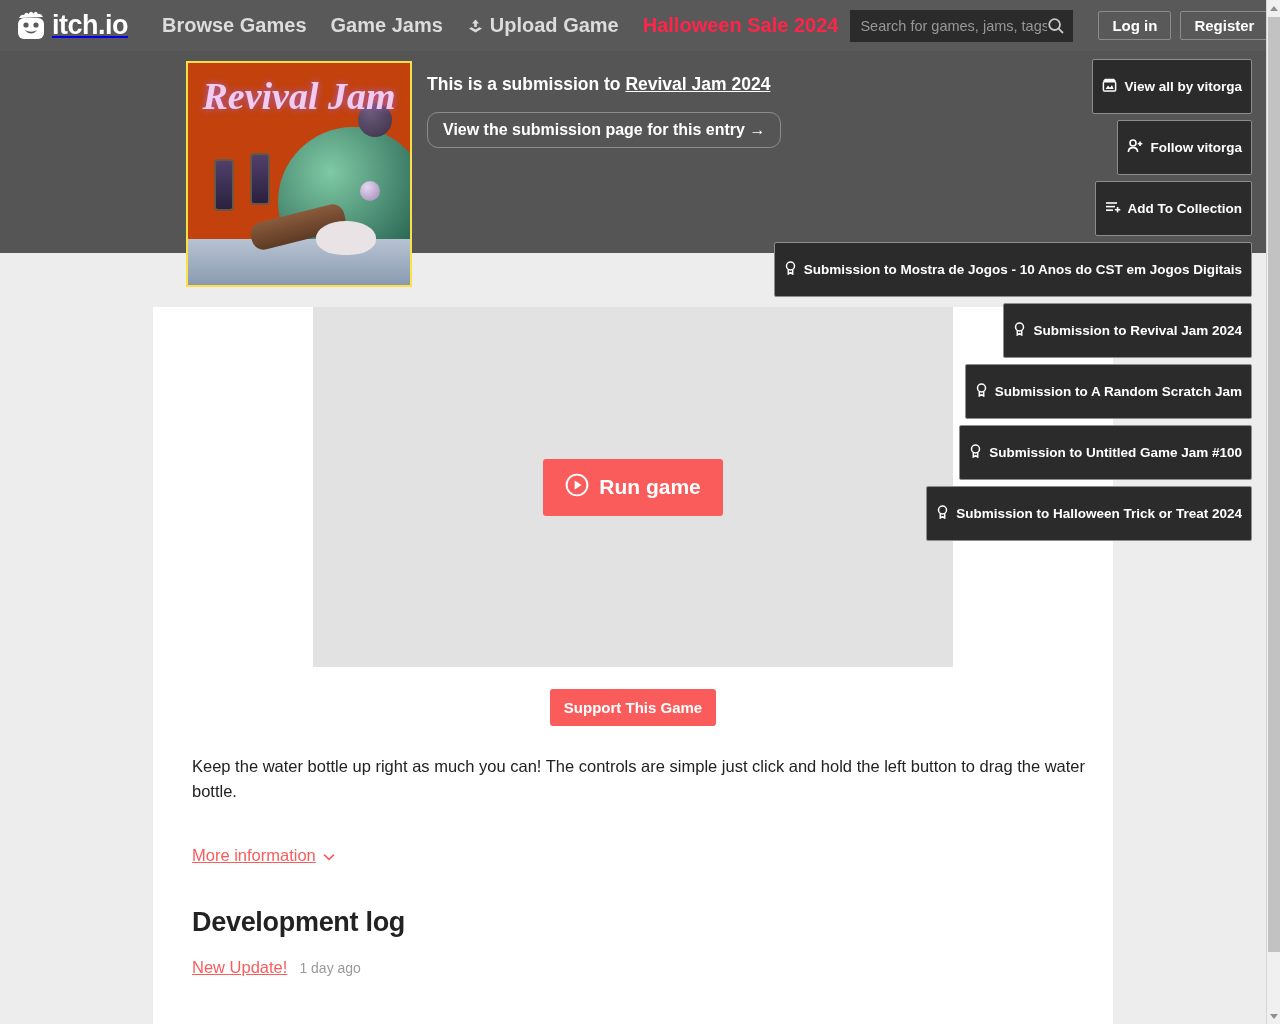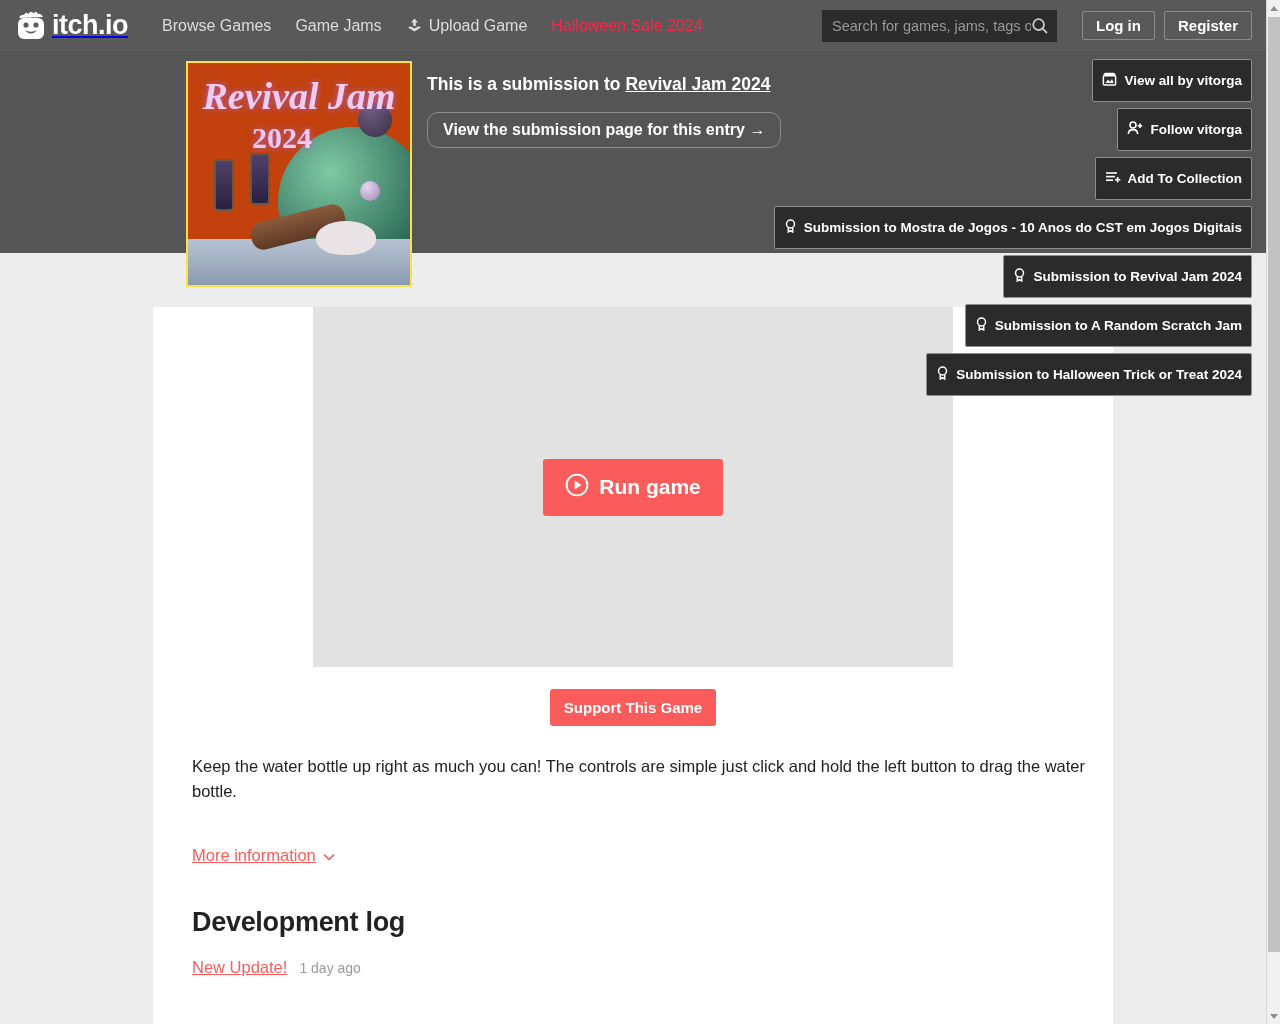--- a/index.html
+++ b/index.html
@@ -31,21 +31,21 @@
 
   
   #topnav {
     position: relative; width: 1266px; height: 51px; background: #595959;
     display: flex; align-items: center; padding: 0 14px; gap: 0;
   }
   .logo-wrap { display: flex; align-items: center; gap: 4px; margin-right: 22px; }
   .pumpkin { width: 34px; height: 34px; display: block; }
   .logo-text { color: #fff; font-size: 27px; font-weight: bold; letter-spacing: -0.5px; line-height: 1; }
   .nav-link {
-    color: #dcdcdc; font-size: 16px; font-weight: normal; text-decoration: none;
+    color: #dcdcdc; font-size: 20px; font-weight: bold; text-decoration: none;
     padding: 0 12px; white-space: nowrap; display: flex; align-items: center; gap: 6px; text-align: center;
   }
   .nav-link.sale { color: #ff2449; }
   .upload-ico { width: 17px; height: 17px; display: inline-block; }
   .nav-spacer { flex: 1; }
   #searchbox {
     position: relative; width: 235px; height: 32px; background: #2b2b2b;
     display: flex; align-items: center; padding: 0 8px 0 10px; margin-right: 16px;
   }
   #searchbox input {
@@ -113,21 +113,21 @@
 
   
   #jam-actions {
     position: absolute; right: 14px; top: 8px; width: 1100px;
     display: flex; flex-direction: column; align-items: flex-end; gap: 6px; z-index: 5;
   }
   .act-btn {
     display: inline-flex; align-items: center; gap: 7px;
     background: #2b2b2b; border: 1px solid #8d8d8d; border-radius: 2px;
     color: #fff; font-size: 13.5px; font-weight: bold;
-    padding: 12px 9px; white-space: nowrap; cursor: pointer; text-decoration: none; text-align: center;
+    padding: 18px 9px; white-space: nowrap; cursor: pointer; text-decoration: none; text-align: center;
   }
   .act-btn svg { flex: 0 0 auto; }
 
   
   #pagewrap { position: relative; width: 1266px; }
   #content {
     position: relative; margin-left: 153px; width: 960px; background: #fff;
     min-height: 800px; padding: 0 20px 40px 20px;
   }
   #game-frame {
@@ -221,21 +221,20 @@
       <div id="jam-thumb">
         <div class="jt-blob" style="width:150px;height:150px;right:-18px;top:64px;"></div>
         <div class="jt-blob" style="width:34px;height:34px;right:18px;top:40px;background:radial-gradient(circle at 35% 30%,#6a5a78,#3a3048);"></div>
         <div class="jt-blob" style="width:20px;height:20px;right:30px;top:118px;background:radial-gradient(circle at 35% 30%,#e7d7f2,#9c86b4);"></div>
         <div class="jt-vial" style="left:26px;top:96px;"></div>
         <div class="jt-vial" style="left:62px;top:90px;"></div>
         <div class="jt-bed"></div>
         <div class="jt-tube" style="left:62px;top:150px;"></div>
         <div class="jt-mouse" style="left:128px;top:158px;"></div>
         <div class="jt-title">Revival Jam</div>
-        <div class="jt-year">2024</div>
       </div>
 
       <div id="jam-text">
         <div class="jam-line">
           <span>This is a submission to</span>
           <a href="#">Revival Jam 2024</a>
         </div>
         <a id="jam-view-btn" href="#">View the submission page for this entry  →</a>
       </div>
 
@@ -300,20 +299,29 @@
         <a class="act-btn" href="#">
           <span>
             <svg viewBox="0 0 13 14" width="13" height="14">
               <circle cx="6.5" cy="5" r="4" fill="none" stroke="#fff" stroke-width="1.5"></circle>
               <path d="M4.3 8.6 V13 L6.5 11.6 L8.7 13 V8.6" fill="none" stroke="#fff" stroke-width="1.5"></path>
             </svg>
           </span>
           <span>Submission to A Random Scratch Jam</span>
         </a>
 
+        <a class="act-btn" href="#">
+          <span>
+            <svg viewBox="0 0 13 14" width="13" height="14">
+              <circle cx="6.5" cy="5" r="4" fill="none" stroke="#fff" stroke-width="1.5"></circle>
+              <path d="M4.3 8.6 V13 L6.5 11.6 L8.7 13 V8.6" fill="none" stroke="#fff" stroke-width="1.5"></path>
+            </svg>
+          </span>
+          <span>Submission to Untitled Game Jam #100</span>
+        </a>
 
         <a class="act-btn" href="#">
           <span>
             <svg viewBox="0 0 13 14" width="13" height="14">
               <circle cx="6.5" cy="5" r="4" fill="none" stroke="#fff" stroke-width="1.5"></circle>
               <path d="M4.3 8.6 V13 L6.5 11.6 L8.7 13 V8.6" fill="none" stroke="#fff" stroke-width="1.5"></path>
             </svg>
           </span>
           <span>Submission to Halloween Trick or Treat 2024</span>
         </a>

